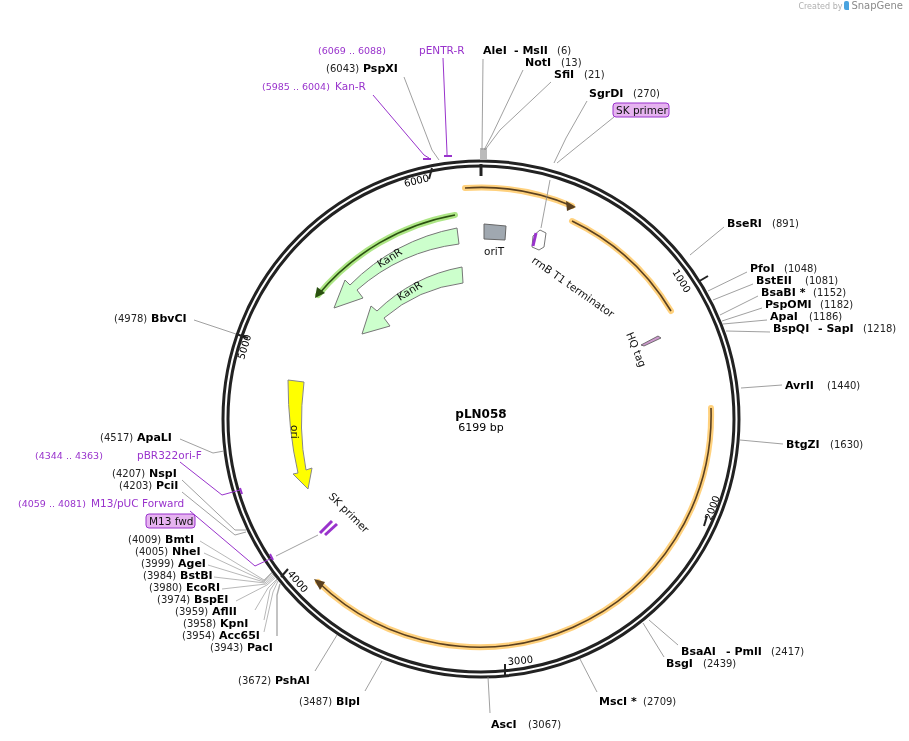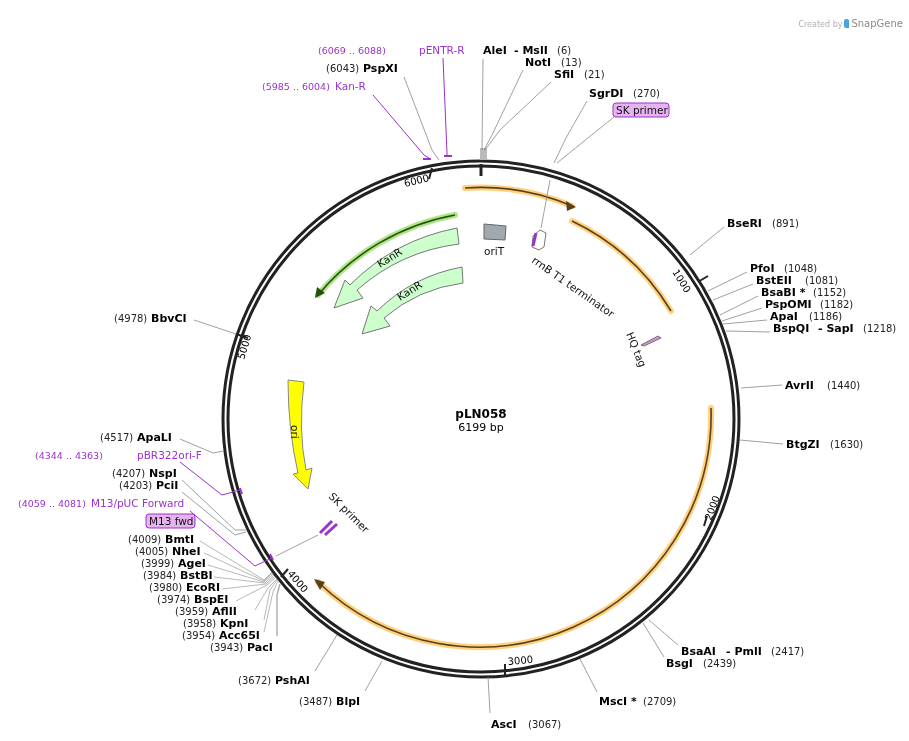--- a/index.html
+++ b/index.html
@@ -1,18 +1,18 @@
 <!DOCTYPE html>
 <html><head>
 <meta charset="utf-8">
 <style>
   html, body { margin:0; padding:0; background:#ffffff; }
   body { width:909px; height:741px; position:relative; overflow:hidden; font-family:"DejaVu Sans", sans-serif; }
   #map { position:absolute; left:0; top:0; }
-  .credit { position:absolute; right:6px; top:18px; font-size:8px; color:#b0b0b0; font-family:"DejaVu Sans", sans-serif; }
+  .credit { position:absolute; right:6px; top:0; font-size:8px; color:#b0b0b0; font-family:"DejaVu Sans", sans-serif; }
   .credit .brand { color:#8a8a8a; font-size:10px; }
   .credit .logo { display:inline-block; width:5px; height:9px; background:#4aa3df; border-radius:2px 2px 0 2px; vertical-align:-1px; margin:0 2px; }
   .enz-name { font-weight:bold; font-size:11px; fill:#000; }
   .enz-pos { font-size:10px; fill:#222; }
   .primer-label { font-size:10.5px; fill:#9933cc; }
   .feat-label { font-size:10.5px; fill:#111; }
   .title { font-weight:bold; font-size:12px; fill:#000; }
   .sub { font-size:11px; fill:#000; }
   .tick { font-size:10px; fill:#000; }
 </style>

